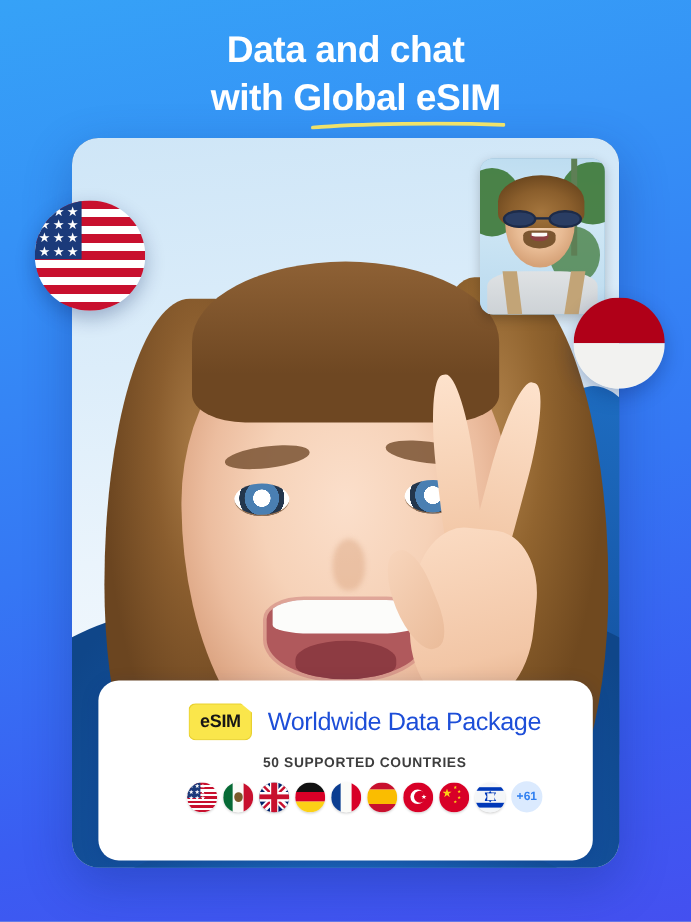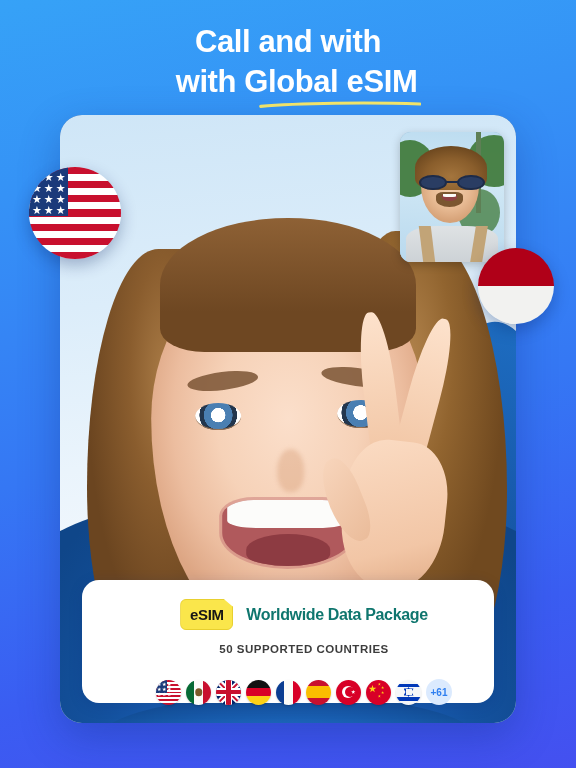--- a/index.html
+++ b/index.html
@@ -184,45 +184,45 @@
     background:linear-gradient(180deg,#dfe2e4 0%,#cdd2d6 100%);
     border-radius:34% 34% 0 0;
   }
   .strap{ position:absolute; bottom:0; width:13%; height:100%;
           background:#c2a477; }
   .strap.l{ left:16%; transform:skewX(7deg); }
   .strap.r{ right:14%; transform:skewX(-9deg); }
 
   
   .panel{
-    position:absolute; left:22px; right:22px; bottom:20px; height:123px;
+    position:absolute; left:22px; right:22px; bottom:6px; height:150px;
     background:#fff; border-radius:17px;
     box-shadow:0 3px 14px rgba(10,40,110,.18);
     padding-left:32px;
   }
   .panel-row1{
     display:flex; align-items:center; justify-content:center;
     gap:13px; padding-top:19px;
   }
   .esim-badge{
     position:relative; width:53px; height:31px;
     background:#fae64b; border:1.5px solid #e8d02f;
     border-radius:6px;
     clip-path:polygon(0 0, 82% 0, 100% 26%, 100% 100%, 0 100%);
     display:flex; align-items:center; justify-content:center;
     font-size:15px; font-weight:800; color:#161616; letter-spacing:-.3px;
   }
-  .pkg-title{ font-size:16px; font-weight:700; color:#0f766e; letter-spacing:-.35px; }
+  .pkg-title{ font-size:21px; font-weight:400; color:#1d4ed8; letter-spacing:-.35px; }
   .countries-label{
     text-align:center; margin-top:13px;
     font-size:11.5px; font-weight:600; color:#3d3d3d; letter-spacing:.5px;
   }
   .flag-row{
     display:flex; align-items:center; justify-content:center;
-    gap:5px; margin-top:24px;
+    gap:5px; margin-top:9px;
   }
   .flag{
     width:25px; height:25px; border-radius:50%; overflow:hidden;
     position:relative; flex:0 0 auto;
     box-shadow:0 1px 2px rgba(0,0,0,.18);
   }
   .plus-badge{
     width:26px; height:26px; border-radius:50%;
     background:#dbeafe; color:#2f7ff0;
     font-size:10px; font-weight:800;
@@ -305,21 +305,21 @@
   .il-b2{ position:absolute; left:0; bottom:16%; width:100%; height:15%; background:#0038b8; }
   .il-st{ position:absolute; left:30%; top:30%; width:40%; height:40%; }
   .il-t{ position:absolute; inset:0; border:2.2px solid #0038b8; }
   .il-t.up{ clip-path:polygon(50% 0,100% 86%,0 86%); }
   .il-t.dn{ clip-path:polygon(50% 100%,100% 14%,0 14%); }
 </style>
 </head>
 <body>
 
 <div class="headline">
-  <div>Call and with</div>
+  <div>Data and chat</div>
   <div class="l2">
     <span>with </span><span>Global eSIM</span>
     <span class="underline">
       <svg viewBox="0 0 190 8" preserveAspectRatio="none">
         <path d="M2 6.2 C 45 2.2, 130 1.4, 188 3.4" stroke="#f7e96a" stroke-width="3.6" fill="none" stroke-linecap="round"></path>
       </svg>
     </span>
   </div>
 </div>
 

